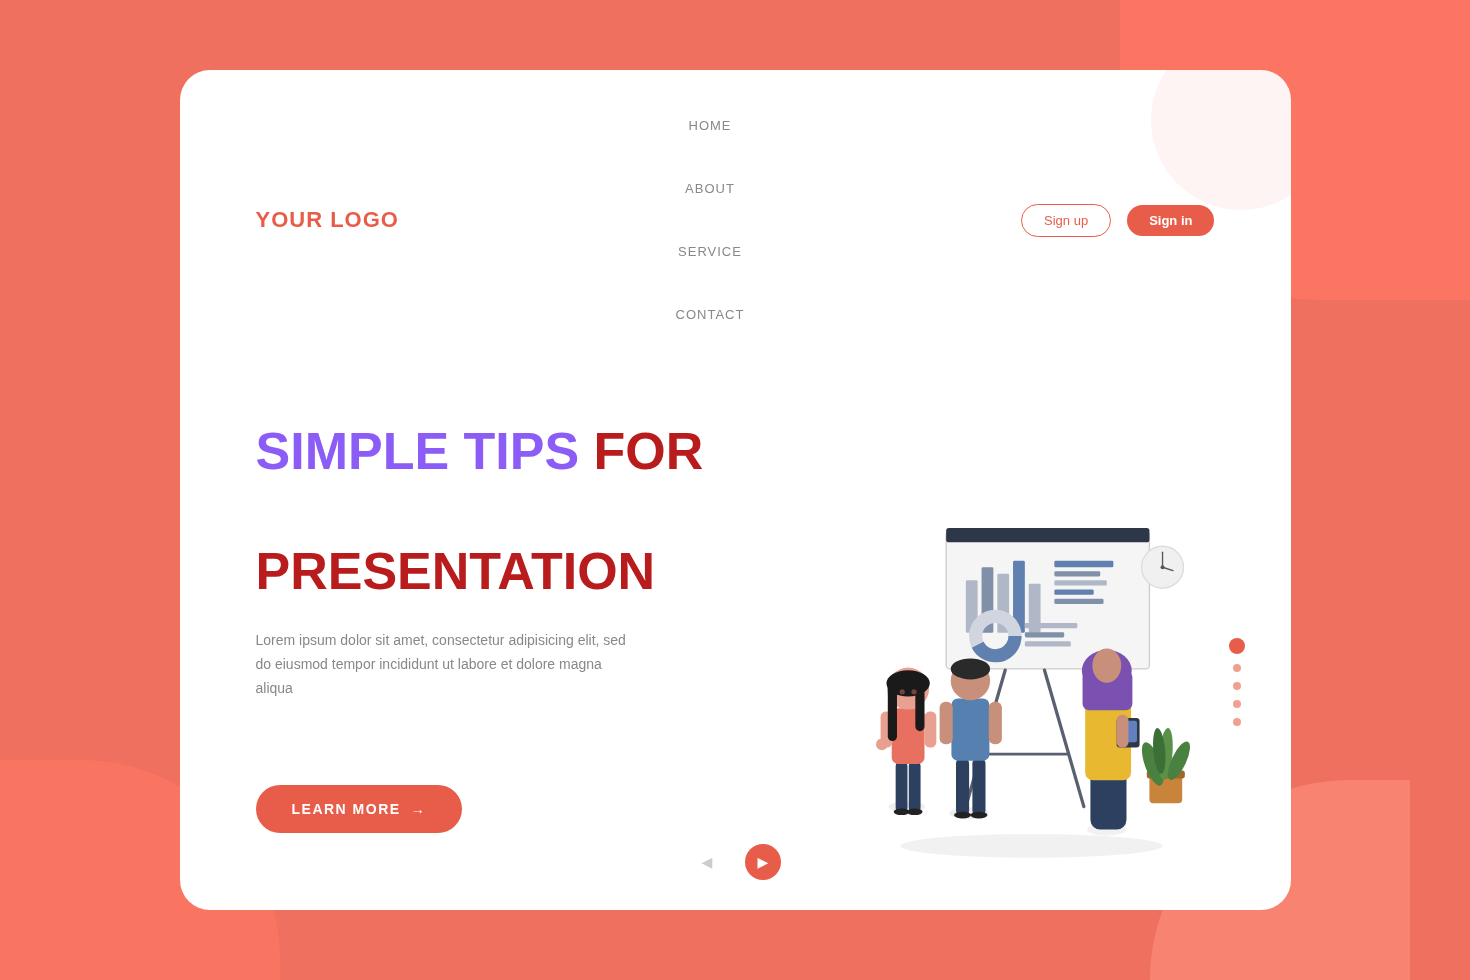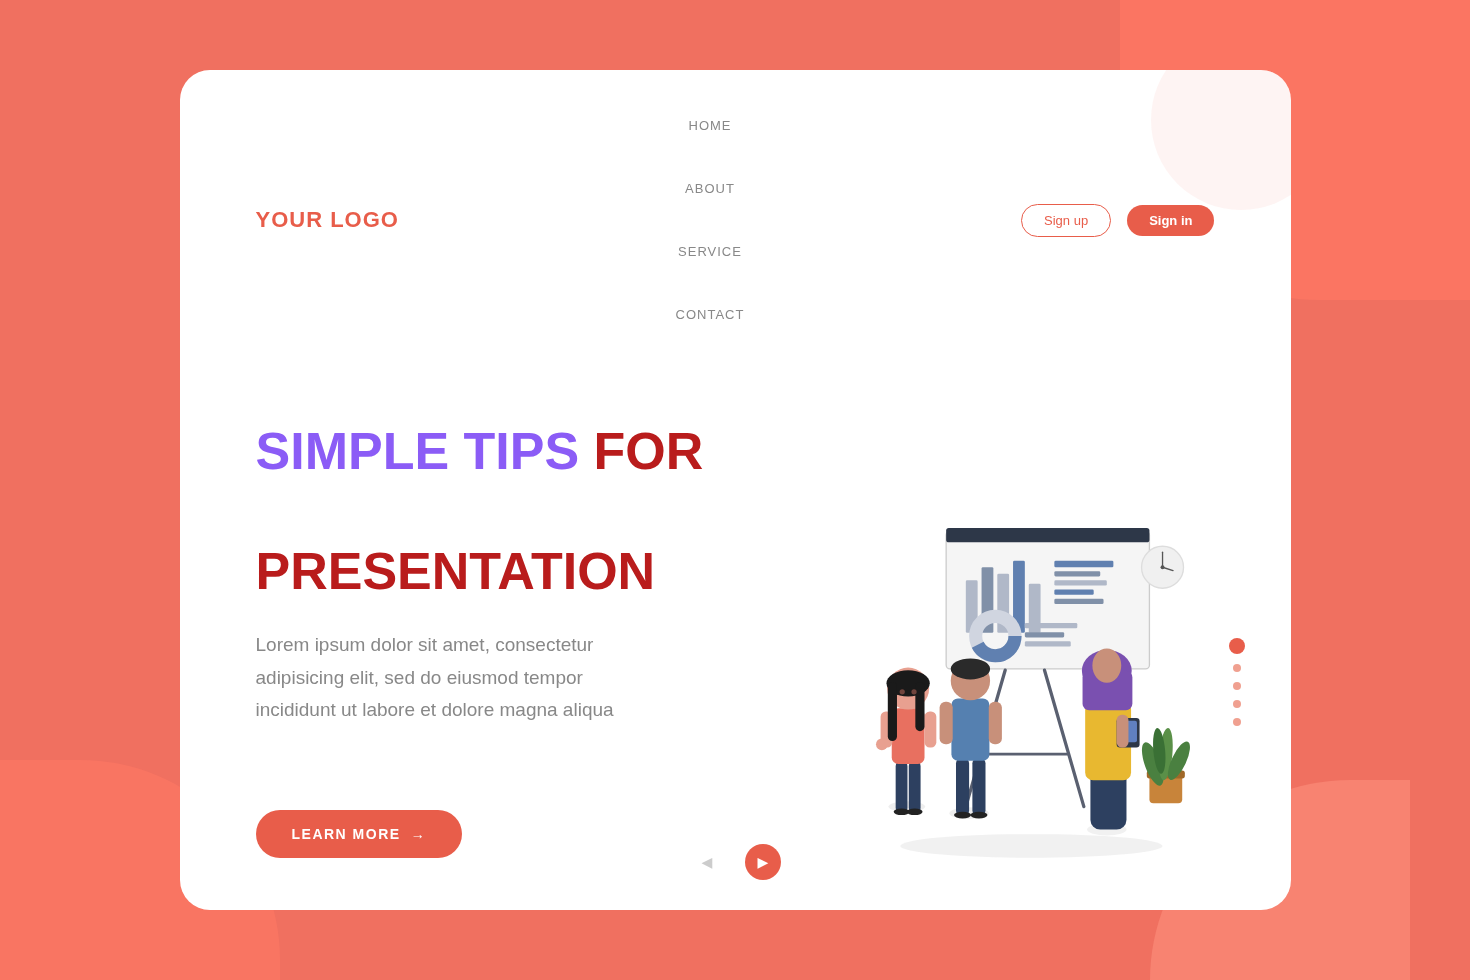--- a/index.html
+++ b/index.html
@@ -130,21 +130,21 @@
       line-height: 1.15;
       margin-bottom: 28px;
     }
     .headline-colored {
       color: #8b5cf6;
     }
     .headline-dark {
       color: #b91c1c;
     }
     .description {
-      font-size: 19px;
+      font-size: 14px;
       color: #888;
       line-height: 1.7;
       max-width: 380px;
       margin-bottom: 50px;
     }
     .btn-learn-more {
       background: #e85d4a;
       color: white;
       border: none;
       padding: 16px 36px;

